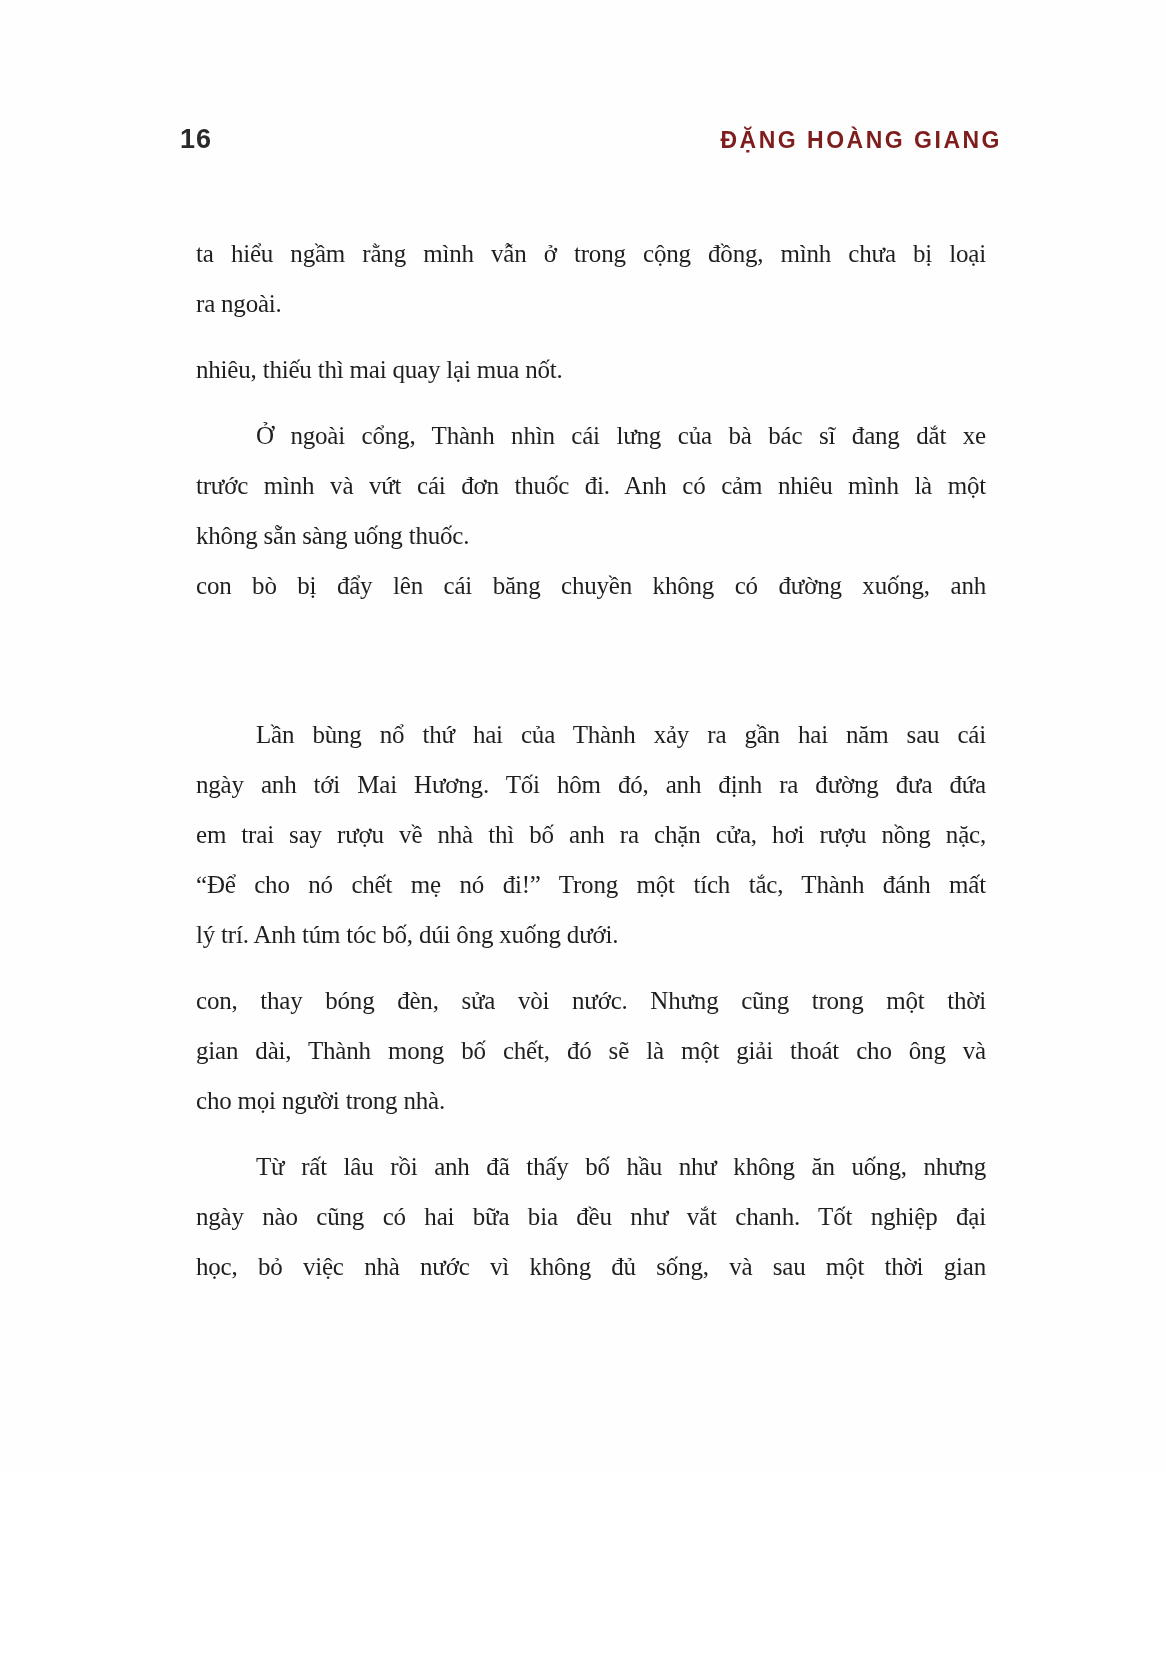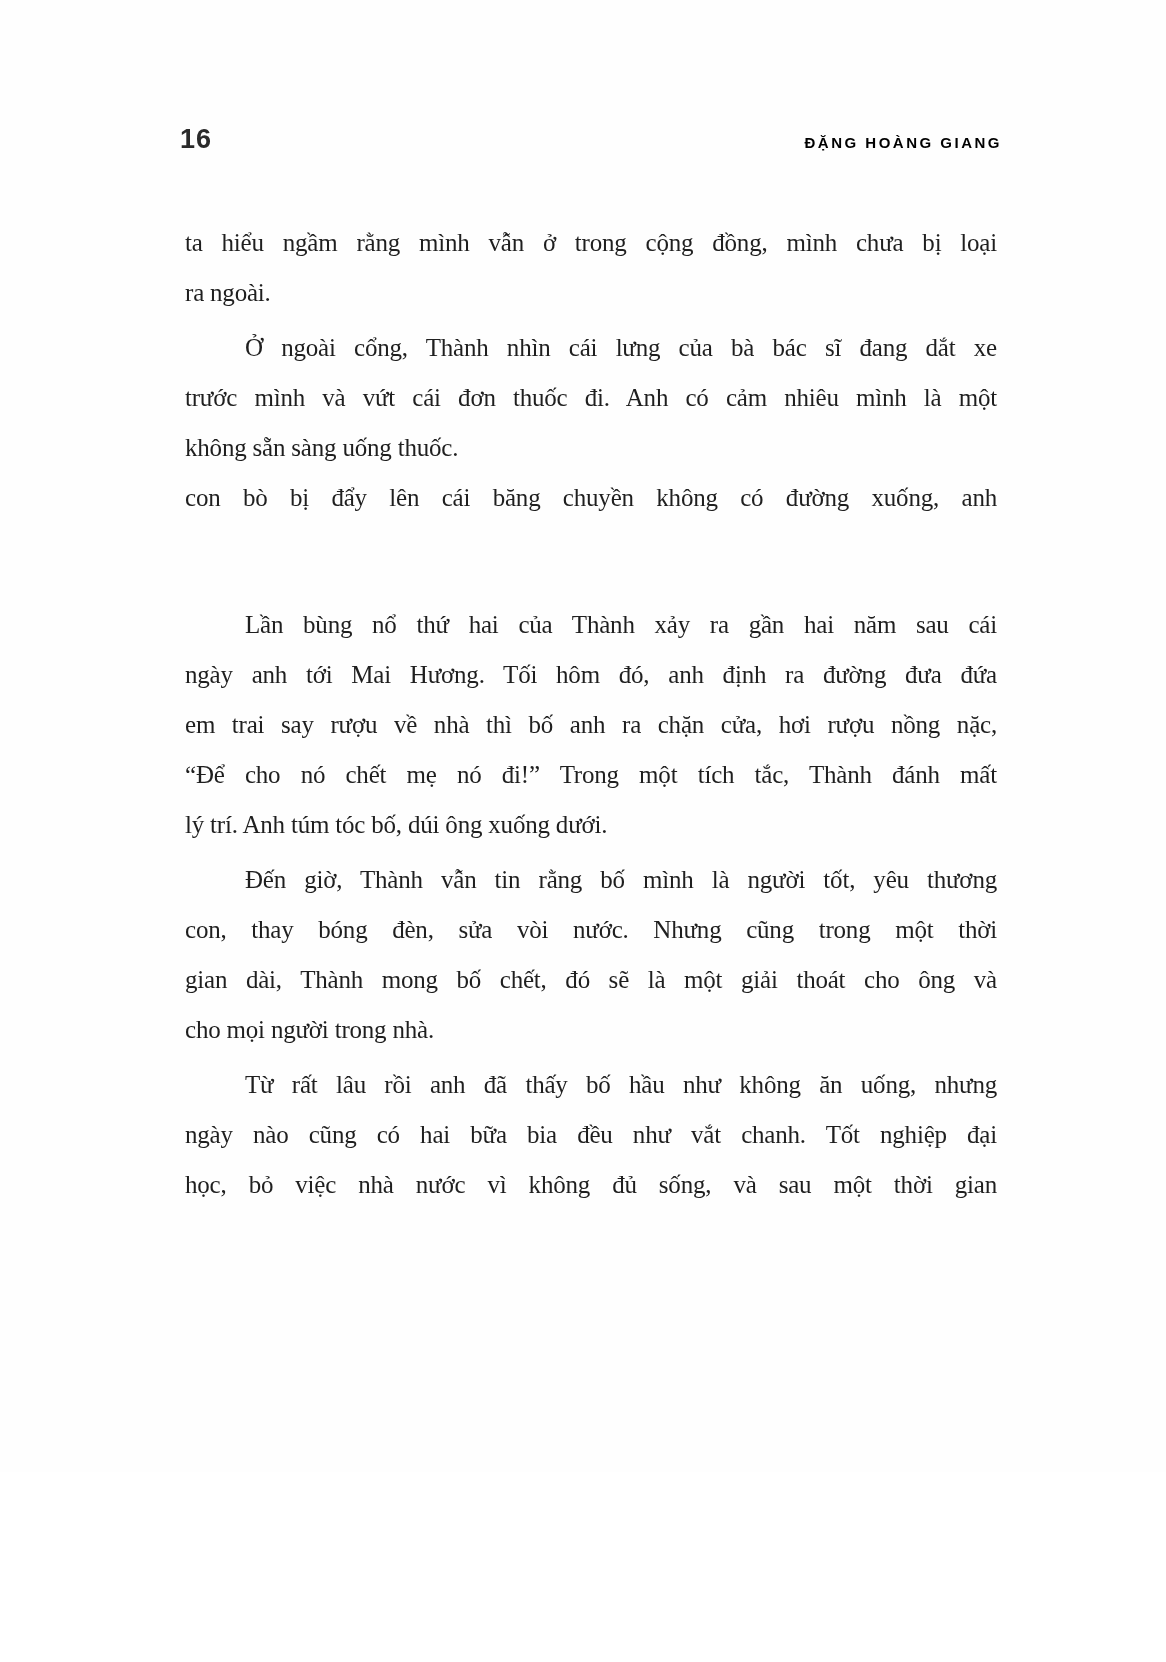--- a/index.html
+++ b/index.html
@@ -24,37 +24,37 @@
     align-items: baseline;
     font-family: "Liberation Sans", "DejaVu Sans", sans-serif;
     font-weight: bold;
   }
   .page-number {
     font-size: 27px;
     letter-spacing: 1px;
     color: #2a2a2a;
   }
   .running-head {
-    font-size: 15px;
+    font-size: 23px;
     letter-spacing: 2.5px;
-    color: #000000;
+    color: #7f1d1d;
   }
   .page-body {
     position: absolute;
     top: 213px;
     left: 180px;
     width: 822px;
     font-family: "Liberation Serif", "DejaVu Serif", serif;
     font-size: 25px;
     letter-spacing: -0.2px;
     line-height: 50px;
     color: #1f1f1f;
   }
   .para {
-    margin: 5px;
+    margin: 16px;
     padding: 0;
   }
   .line {
     display: block;
     text-align: justify;
     text-align-last: justify;
     white-space: normal;
   }
   .line.last {
     text-align-last: left;
@@ -73,37 +73,37 @@
   <header class="page-header">
     <span class="page-number">16</span>
     <span class="running-head">ĐẶNG HOÀNG GIANG</span>
   </header>
   <main class="page-body" id="body-text">
       <p class="para">
         <span class="line first">ta hiểu ngầm rằng mình vẫn ở trong cộng đồng, mình chưa bị loại</span>
         <span class="line last">ra ngoài.</span>
       </p>
       <p class="para indent">
+        <span class="line last">nhiêu, thiếu thì mai quay lại mua nốt.</span>
       </p>
       <p class="para indent">
         <span class="line first">Ở ngoài cổng, Thành nhìn cái lưng của bà bác sĩ đang dắt xe</span>
         <span class="line">trước mình và vứt cái đơn thuốc đi. Anh có cảm nhiêu mình là một</span>
         <span class="line last">không sẵn sàng uống thuốc.</span>
         <span class="line">con bò bị đẩy lên cái băng chuyền không có đường xuống, anh</span>
       </p>
       <div class="section-break"></div>
       <p class="para indent">
         <span class="line first">Lần bùng nổ thứ hai của Thành xảy ra gần hai năm sau cái</span>
         <span class="line">ngày anh tới Mai Hương. Tối hôm đó, anh định ra đường đưa đứa</span>
         <span class="line">em trai say rượu về nhà thì bố anh ra chặn cửa, hơi rượu nồng nặc,</span>
         <span class="line">“Để cho nó chết mẹ nó đi!” Trong một tích tắc, Thành đánh mất</span>
         <span class="line last">lý trí. Anh túm tóc bố, dúi ông xuống dưới.</span>
       </p>
       <p class="para indent">
-        <span class="line first">Đến giờ, Thành vẫn tin rằng bố mình là người tốt, yêu thương</span>
         <span class="line">con, thay bóng đèn, sửa vòi nước. Nhưng cũng trong một thời</span>
         <span class="line">gian dài, Thành mong bố chết, đó sẽ là một giải thoát cho ông và</span>
         <span class="line last">cho mọi người trong nhà.</span>
       </p>
       <p class="para indent">
         <span class="line first">Từ rất lâu rồi anh đã thấy bố hầu như không ăn uống, nhưng</span>
         <span class="line">ngày nào cũng có hai bữa bia đều như vắt chanh. Tốt nghiệp đại</span>
         <span class="line">học, bỏ việc nhà nước vì không đủ sống, và sau một thời gian</span>
       </p>
     </main>

